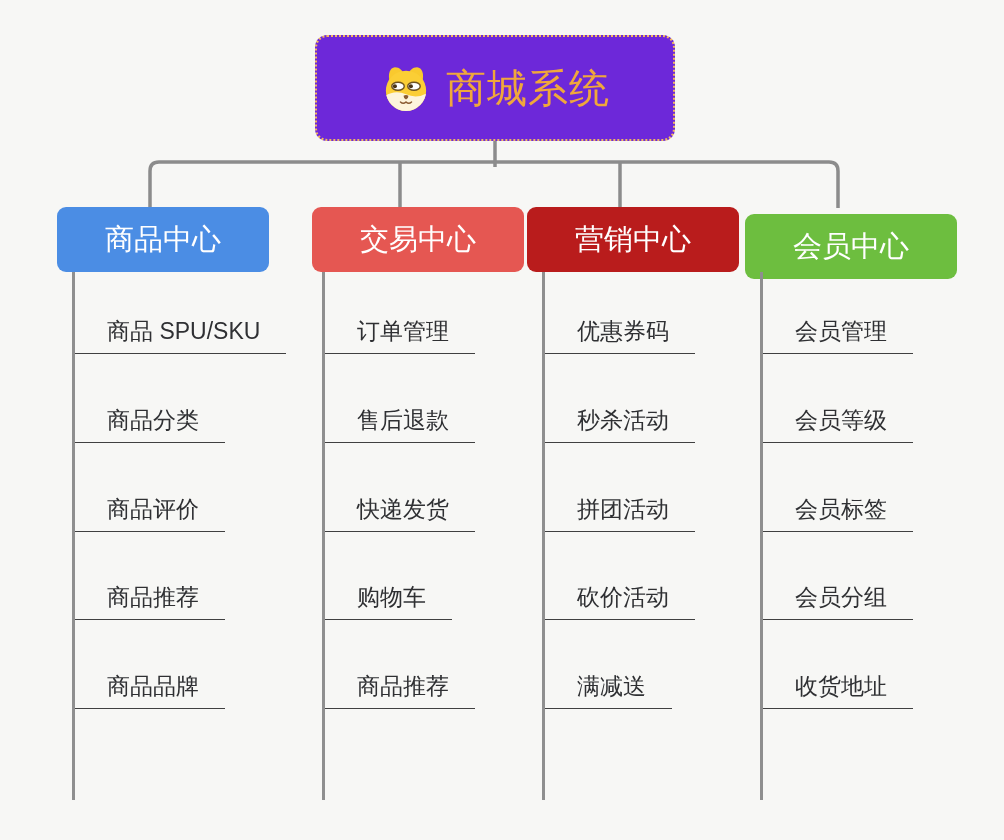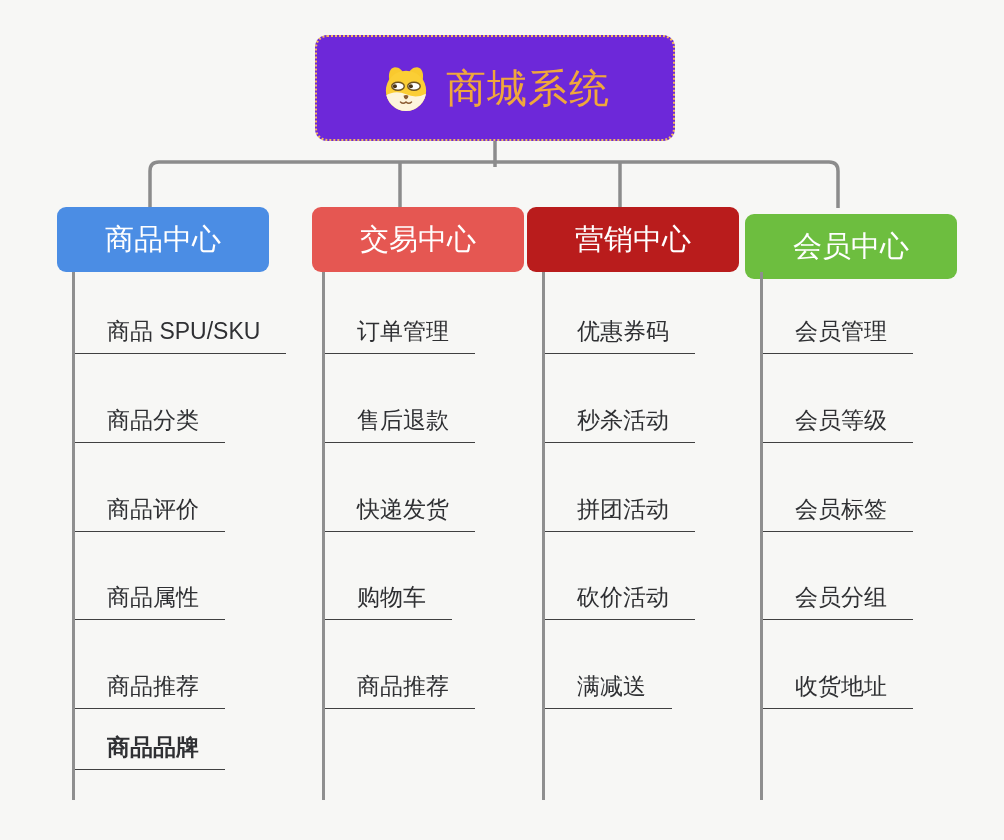--- a/index.html
+++ b/index.html
@@ -99,21 +99,20 @@
     <span>营销中心</span>
   </div>
   <div class="branch-box b3" style="background: rgb(109, 190, 63);">
     <span>会员中心</span>
   </div>
 
   <div class="col c0">
     <div class="sub">商品 SPU/SKU</div>
     <div class="sub">商品分类</div>
     <div class="sub">商品评价</div>
-    <div class="sub">商品属性</div>
     <div class="sub">商品推荐</div>
     <div class="sub">商品品牌</div>
   </div>
 
   <div class="col c1">
     <div class="sub">订单管理</div>
     <div class="sub">售后退款</div>
     <div class="sub">快递发货</div>
     <div class="sub">购物车</div>
     <div class="sub">商品推荐</div>

